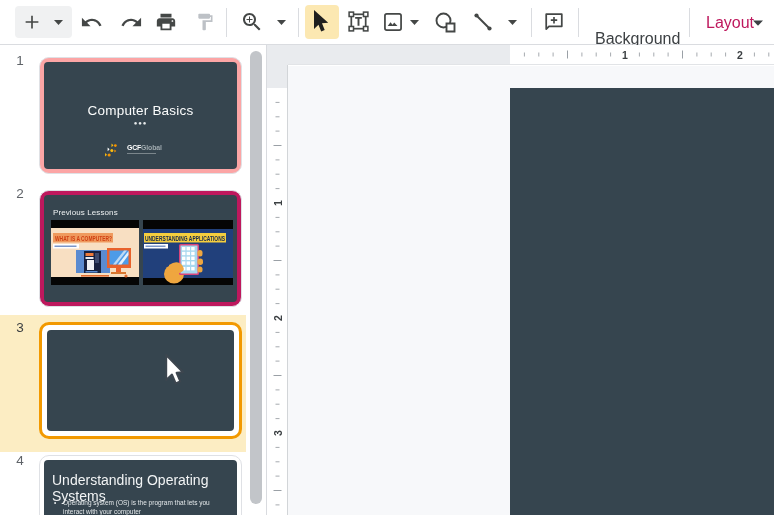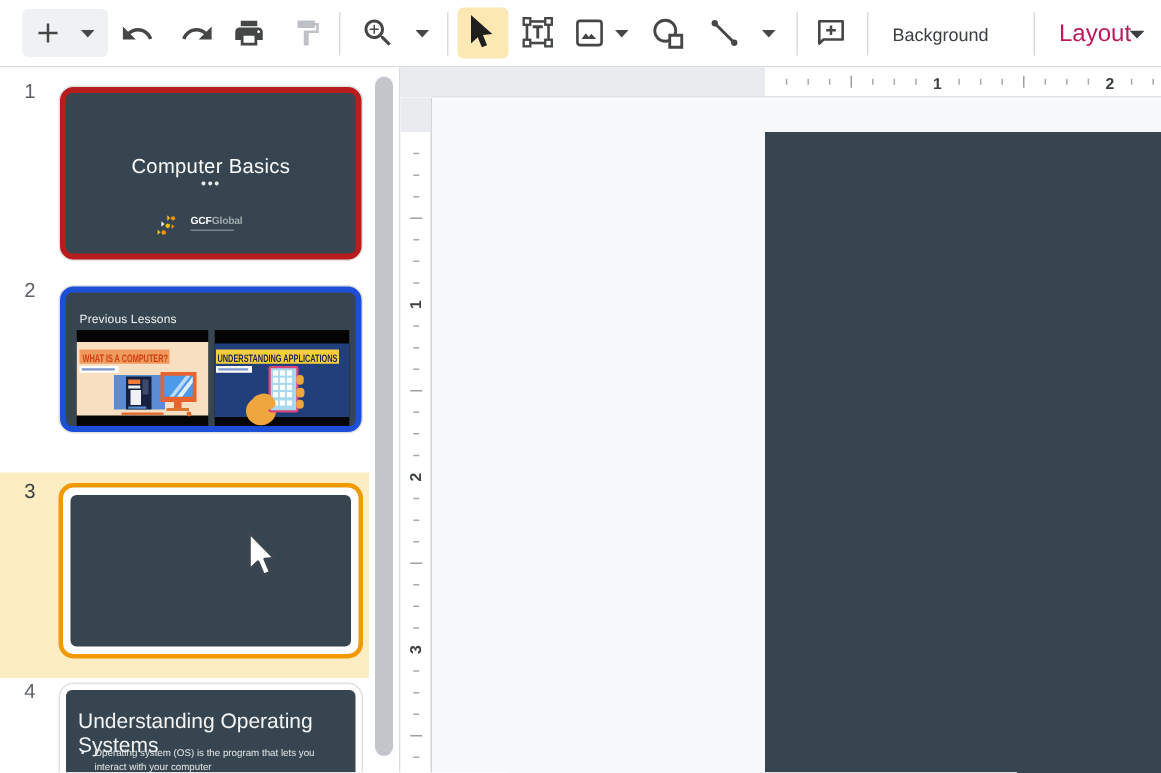--- a/index.html
+++ b/index.html
@@ -70,52 +70,52 @@
       </svg>
 <svg style="position:absolute;left:508px;top:20px" width="9" height="5" viewBox="0 0 9 5">
         <path d="M0 0h9l-4.5 5z" fill="#444746"></path>
       </svg>
 <div class="sep" style="left:531px"></div>
 <svg style="position:absolute;left:543px;top:11px" width="22" height="22" viewBox="0 0 24 24">
         <path d="M20.5 3.5v13.2h-14l-3 3V3.5z" fill="none" stroke="#444746" stroke-width="1.9" stroke-linejoin="round"></path>
         <path d="M12 6.5v7M8.5 10h7" stroke="#444746" stroke-width="1.8"></path>
       </svg>
 <div class="sep" style="left:578px"></div>
-<div style="position:absolute;left:595px;top:0;height:45px;display:flex;align-items:center;font-size:12px;color:#3c4043">Background</div>
+<div style="position:absolute;left:595px;top:16px;height:45px;display:flex;align-items:center;font-size:16px;color:#3c4043">Background</div>
 <div class="sep" style="left:689px"></div>
 <div style="position:absolute;left:706px;top:0;height:45px;display:flex;align-items:center;font-size:16px;color:#be185d">Layout</div>
 <svg style="position:absolute;left:753px;top:20px" width="10" height="6" viewBox="0 0 10 6">
         <path d="M0 0.5h10l-5 5.2z" fill="#3c4043"></path>
       </svg>
   </div>
 
   <div id="panel" style="position:absolute;left:0;top:45px;width:266px;height:470px;background:#fff;border-right:1px solid #d9dbdf;overflow:hidden">
 <div style="position:absolute;left:0;top:270px;width:246px;height:137px;background:#fcedc3"></div>
 <div style="position:absolute;left:6px;top:8px;width:28px;text-align:center;font-size:13.5px;color:#5f6368">1</div>
 <div style="position:absolute;left:6px;top:141px;width:28px;text-align:center;font-size:13.5px;color:#5f6368">2</div>
 <div style="position:absolute;left:6px;top:274.5px;width:28px;text-align:center;font-size:13.5px;color:#3c4043">3</div>
 <div style="position:absolute;left:6px;top:407.5px;width:28px;text-align:center;font-size:13.5px;color:#5f6368">4</div>
-<div style="position:absolute;left:39px;top:12px;width:203px;height:117px;box-sizing:border-box;background:#b91c1c;border:1px solid #dfe1e5;border-radius:10px">
+<div style="position:absolute;left:39px;top:12px;width:203px;height:117px;box-sizing:border-box;background:#fca5a5;border:1px solid #dfe1e5;border-radius:10px">
         <div style="position:absolute;left:4px;top:4px;right:4px;bottom:4px;background:#36454f;border-radius:4px;overflow:hidden">
           <div style="position:absolute;left:0;top:41px;width:100%;text-align:center;font-size:13.5px;font-weight:normal;color:#fcfdfd;letter-spacing:.2px">Computer Basics</div>
           <div style="position:absolute;left:0;top:57.5px;width:100%;text-align:center;font-size:6px;font-weight:bold;color:#e8ebec;letter-spacing:.8px">●●●</div>
           <svg style="position:absolute;left:60px;top:81px" width="15" height="15" viewBox="0 0 14 14">
             <path d="M7 0.5 L8.8 2.2 L7 3.9 Z" fill="#ffbe0e"></path>
             <circle cx="10.6" cy="2.4" r="1.3" fill="#f59300"></circle>
             <path d="M3.4 4.2 L5.2 5.9 L3.4 7.6 Z" fill="#fff"></path>
             <circle cx="7.3" cy="7" r="1.4" fill="#ffbe0e"></circle>
             <path d="M9.7 6 l1.8 1.4 -1.8 1.4 Z" fill="#f59300"></path>
             <path d="M1 9.3 L2.8 11 L1 12.7 Z" fill="#ffbe0e"></path>
             <circle cx="4.8" cy="11.2" r="1.45" fill="#f59300"></circle>
           </svg>
           <div style="position:absolute;left:83px;top:81.5px;font-size:6.9px;font-weight:bold;color:#fff;letter-spacing:-.15px">GCF<span style="color:#9fa9ae">Global</span></div>
           <div style="position:absolute;left:83px;top:90.5px;width:29px;height:1px;background:#7b868c"></div>
         </div>
       </div>
-<div style="position:absolute;left:39px;top:144.7px;width:203px;height:99px;box-sizing:border-box;background:#1d4ed8;border:1px solid #dfe1e5;border-radius:10px">
+<div style="position:absolute;left:39px;top:144.7px;width:203px;height:117px;box-sizing:border-box;background:#be185d;border:1px solid #dfe1e5;border-radius:10px">
         <div style="position:absolute;left:4px;top:4px;right:4px;bottom:4px;background:#36454f;border-radius:4px;overflow:hidden">
           <div style="position:absolute;left:9px;top:13px;font-size:8px;font-weight:normal;color:#eef1f2;letter-spacing:.1px">Previous Lessons</div>
           <svg width="88" height="65" viewBox="0 0 88 65" style="position:absolute;left:7px;top:25px">
             <rect x="0" y="0" width="88" height="65" fill="#050505"></rect>
             <rect x="0" y="8" width="88" height="49" fill="#f8dfc2"></rect>
             <rect x="2" y="13" width="60" height="9.5" fill="#ef9a5e"></rect>
             <text x="4" y="21" font-size="7.2" font-weight="bold" fill="#cf3f12" font-family="Liberation Sans,sans-serif" textLength="57" lengthAdjust="spacingAndGlyphs">WHAT IS A COMPUTER?</text>
             <rect x="2" y="24" width="26" height="4.5" fill="#fff"></rect>
             <rect x="3.5" y="25.5" width="22" height="1.5" fill="#7a96c9"></rect>
             <rect x="25" y="30" width="34" height="23" fill="#5b8bd0"></rect>

